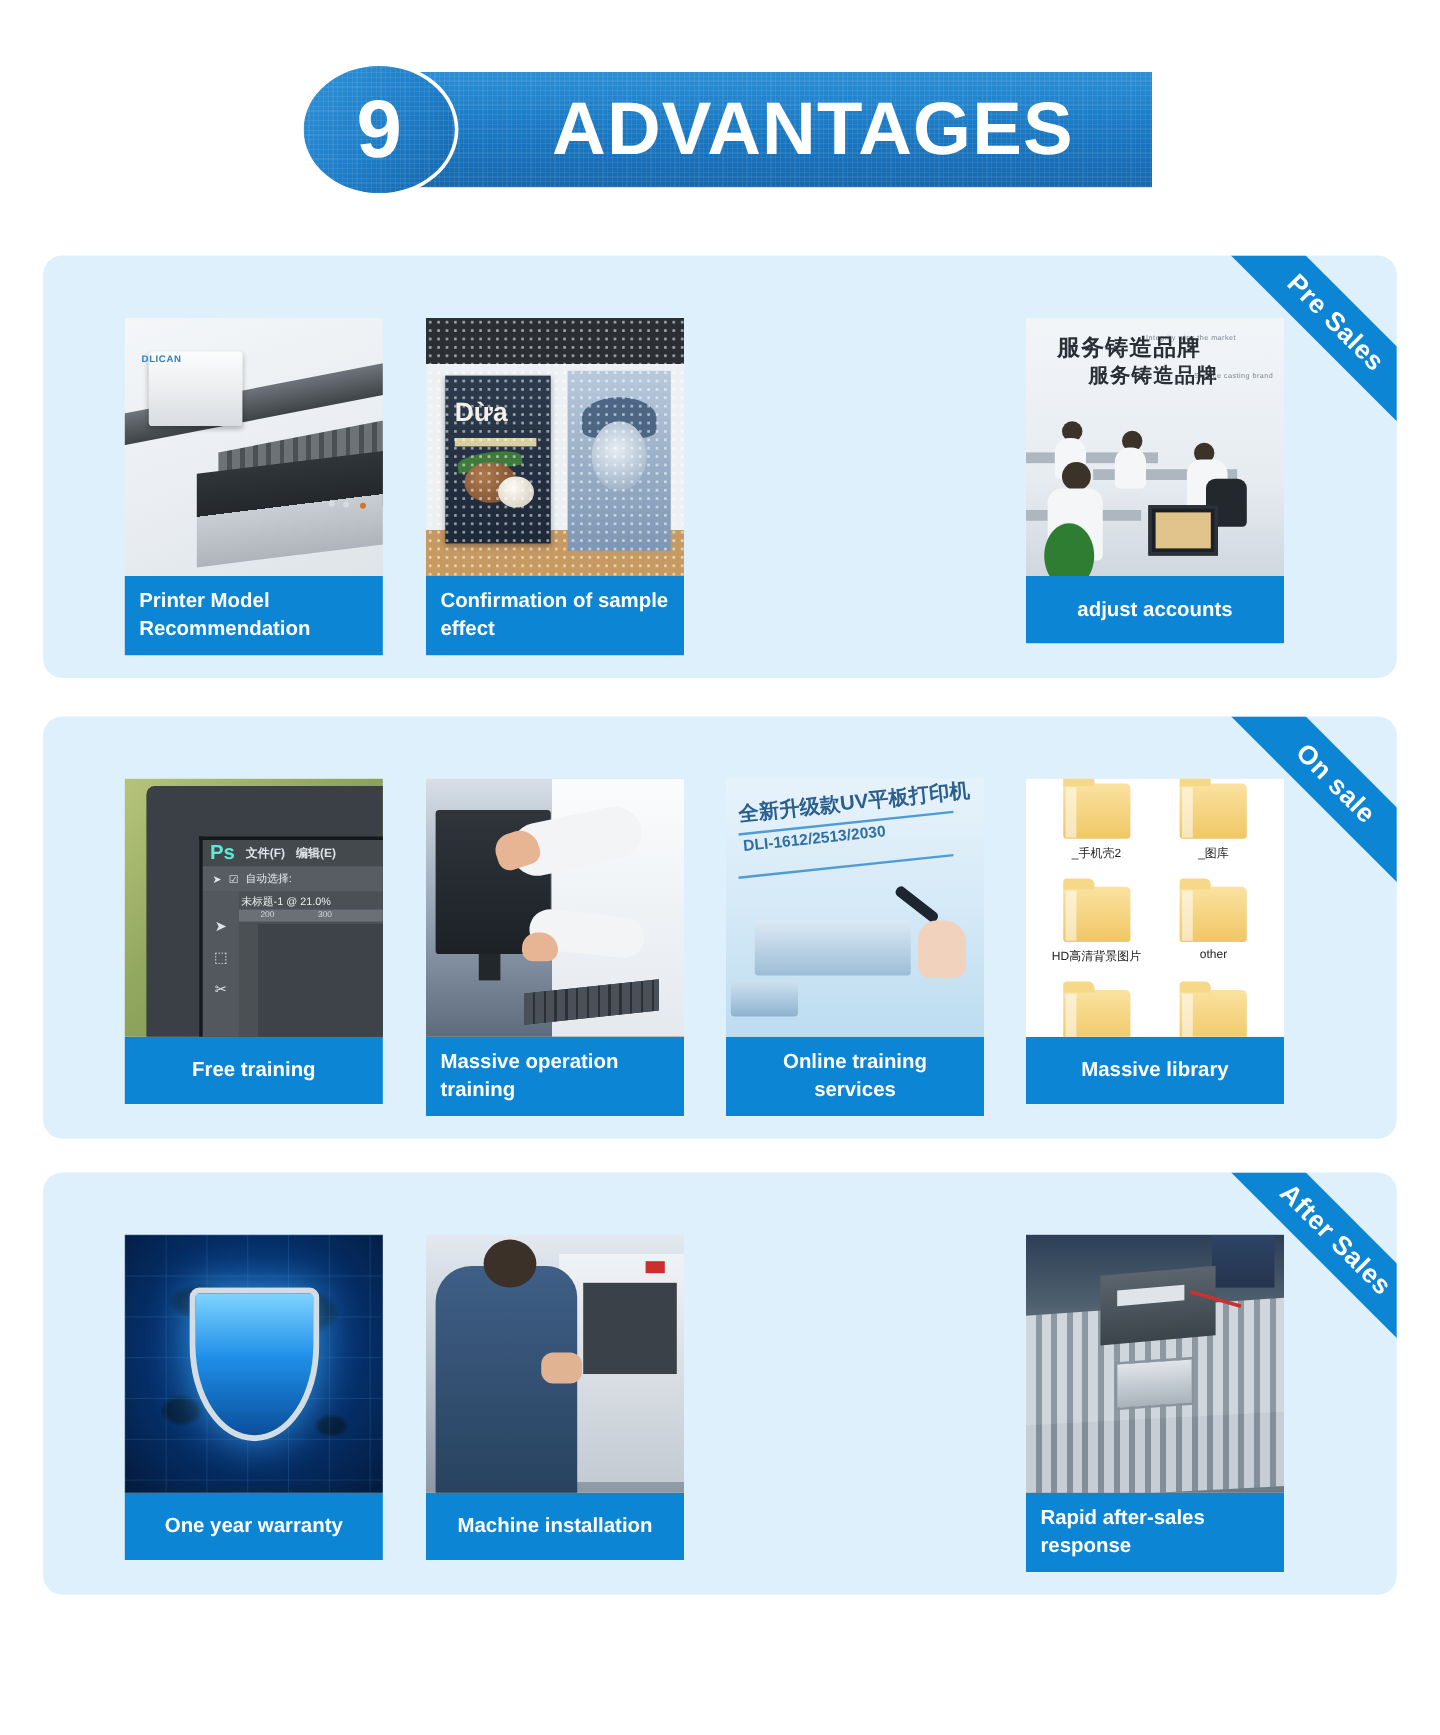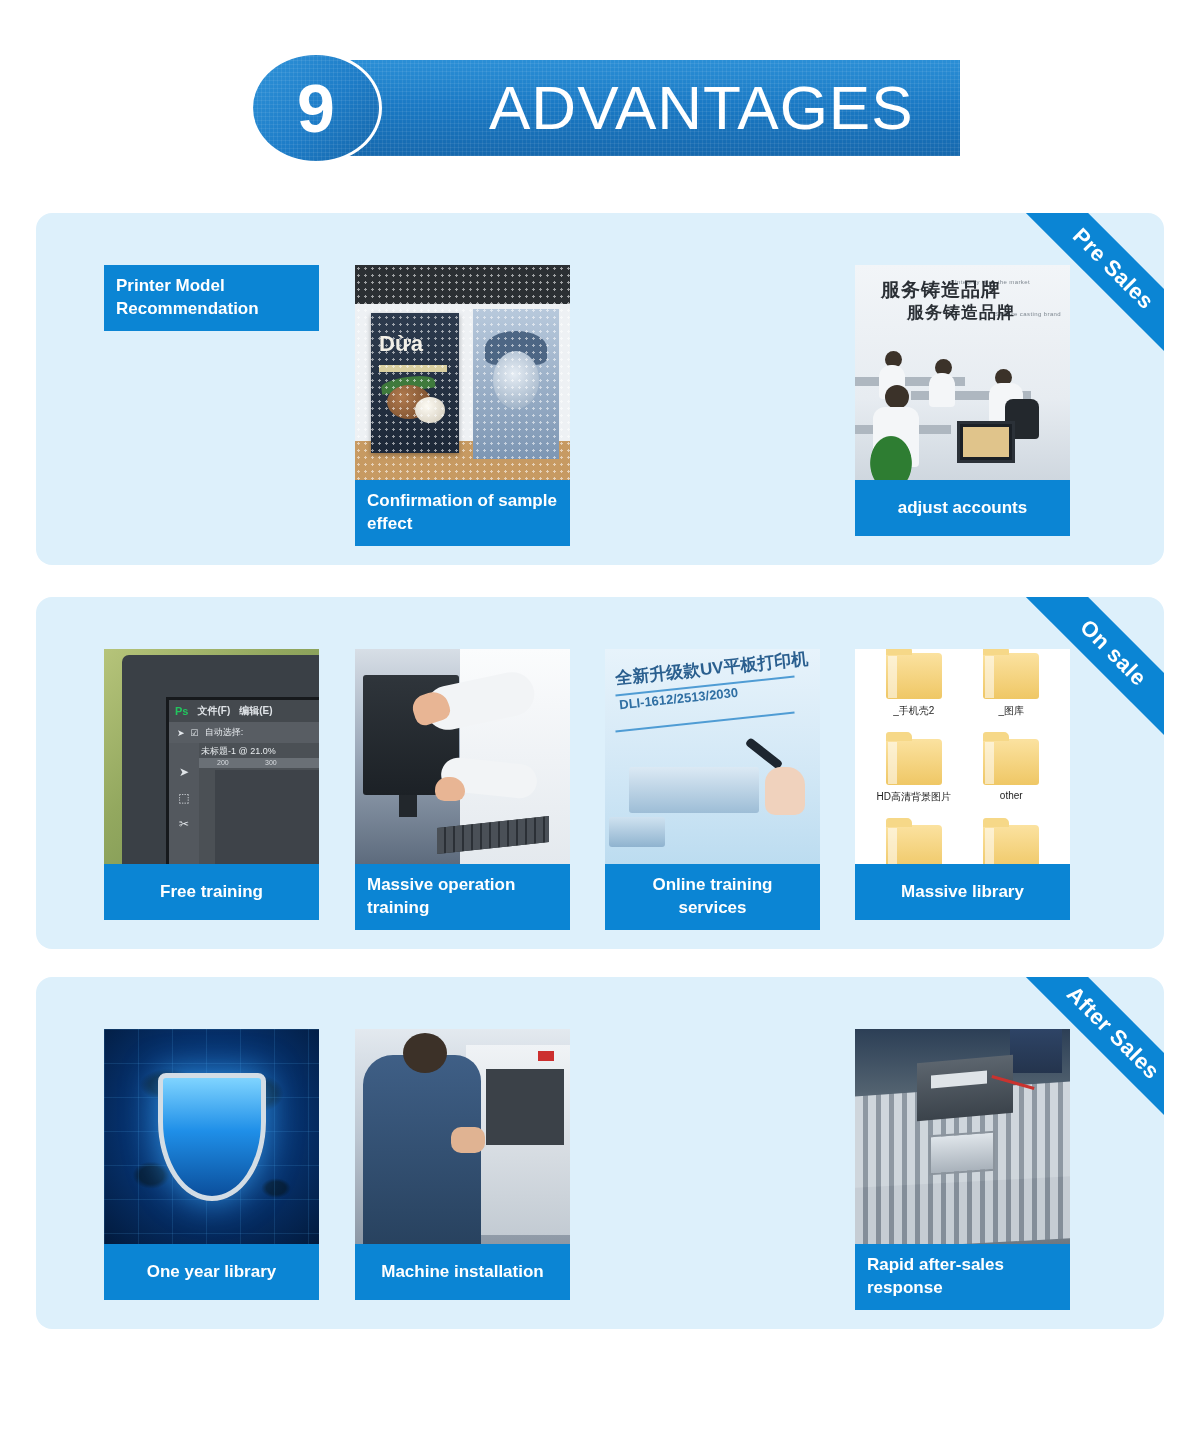--- a/index.html
+++ b/index.html
@@ -28,25 +28,24 @@
       repeating-linear-gradient(0deg, rgba(255,255,255,.07) 0 1px, rgba(255,255,255,0) 1px 4px),
       repeating-linear-gradient(90deg, rgba(255,255,255,.07) 0 1px, rgba(255,255,255,0) 1px 4px),
       linear-gradient(180deg, #2b8fd6 0%, #1a79c4 48%, #1668ad 100%);
   }
   .header-bar-title {
     position: absolute;
     left: 150px; top: 50%;
     transform: translateY(-50%);
     color: #ffffff;
     font-size: 62px;
-    font-weight: 400;
+    font-weight: 700;
     letter-spacing: 1px;
     line-height: 1;
     white-space: nowrap;
-    padding-left: 29px;
   }
   .header-badge {
     position: absolute;
     left: 0; top: 0;
     width: 132px; height: 112px;
     border-radius: 50%;
     background:
       repeating-linear-gradient(0deg, rgba(255,255,255,.07) 0 1px, rgba(255,255,255,0) 1px 4px),
       repeating-linear-gradient(90deg, rgba(255,255,255,.07) 0 1px, rgba(255,255,255,0) 1px 4px),
       linear-gradient(135deg, #2f93d9 0%, #1d7cc7 55%, #1565a8 100%);
@@ -268,21 +267,21 @@
   }
   .art-ps .screen {
     position: absolute; left: 62px; top: 48px; width: 156px; height: 167px;
     background: #4b5055; border-top: 3px solid #16191c; border-left: 3px solid #16191c;
   }
   .art-ps .ps-menubar {
     position: absolute; left: 0; top: 0; width: 100%; height: 22px; background: #44494e;
     display: flex; align-items: center; gap: 9px; padding-left: 6px;
     color: #dfe3e7; font-size: 10px; font-weight: 700;
   }
-  .art-ps .ps-logo { color: #22c55e; font-size: 11px; font-weight: 700; text-align: right; }
+  .art-ps .ps-logo { color: #5eead4; font-size: 17px; font-weight: 700; text-align: right; }
   .art-ps .ps-optbar {
     position: absolute; left: 0; top: 22px; width: 100%; height: 21px; background: #585d63;
     display: flex; align-items: center; gap: 6px; padding-left: 8px; color: #e4e8ec; font-size: 9px;
   }
   .art-ps .ps-tab {
     position: absolute; left: 32px; top: 45px; color: #e8ecef; font-size: 9px;
   }
   .art-ps .ps-tools {
     position: absolute; left: 0; top: 43px; width: 30px; bottom: 0; background: #53585e;
     display: flex; flex-direction: column; align-items: center; gap: 12px; padding-top: 22px;
@@ -494,20 +493,30 @@
       <span class="header-badge-number">9</span>
     </div>
   </div>
 
   <div class="section section-1">
     <div class="ribbon">
       <div class="ribbon-band">Pre Sales</div>
     </div>
 
     <div class="card card-1">
+      <div class="card-image art-printer">
+        <div class="gantry"></div>
+        <div class="bed"></div>
+        <div class="body"></div>
+        <div class="head"></div>
+        <div class="head-logo">DLICAN</div>
+        <div class="ctrl" style="left:170px;top:152px;"></div>
+        <div class="ctrl" style="left:182px;top:153px;"></div>
+        <div class="ctrl" style="left:196px;top:154px;background:#d8732f;"></div>
+      </div>
       <div class="card-caption left">Printer Model Recommendation</div>
     </div>
 
     <div class="card card-2">
       <div class="card-image art-samples">
         <div class="panelA">
           <div class="leaf"></div>
           <div class="ttl">Dừa</div>
           <div class="bar"></div>
           <div class="coconut"></div>
@@ -648,21 +657,21 @@
     <div class="ribbon">
       <div class="ribbon-band">After Sales</div>
     </div>
 
     <div class="card card-1">
       <div class="card-image art-shield">
         <div class="map"></div>
         <div class="grid-l"></div>
         <div class="shield"></div>
       </div>
-      <div class="card-caption">One year library</div>
+      <div class="card-caption">One year warranty</div>
     </div>
 
     <div class="card card-2">
       <div class="card-image art-install">
         <div class="rig"></div>
         <div class="rig-dark"></div>
         <div class="rig-red"></div>
         <div class="worker"></div>
         <div class="w-head"></div>
         <div class="w-hand"></div>

